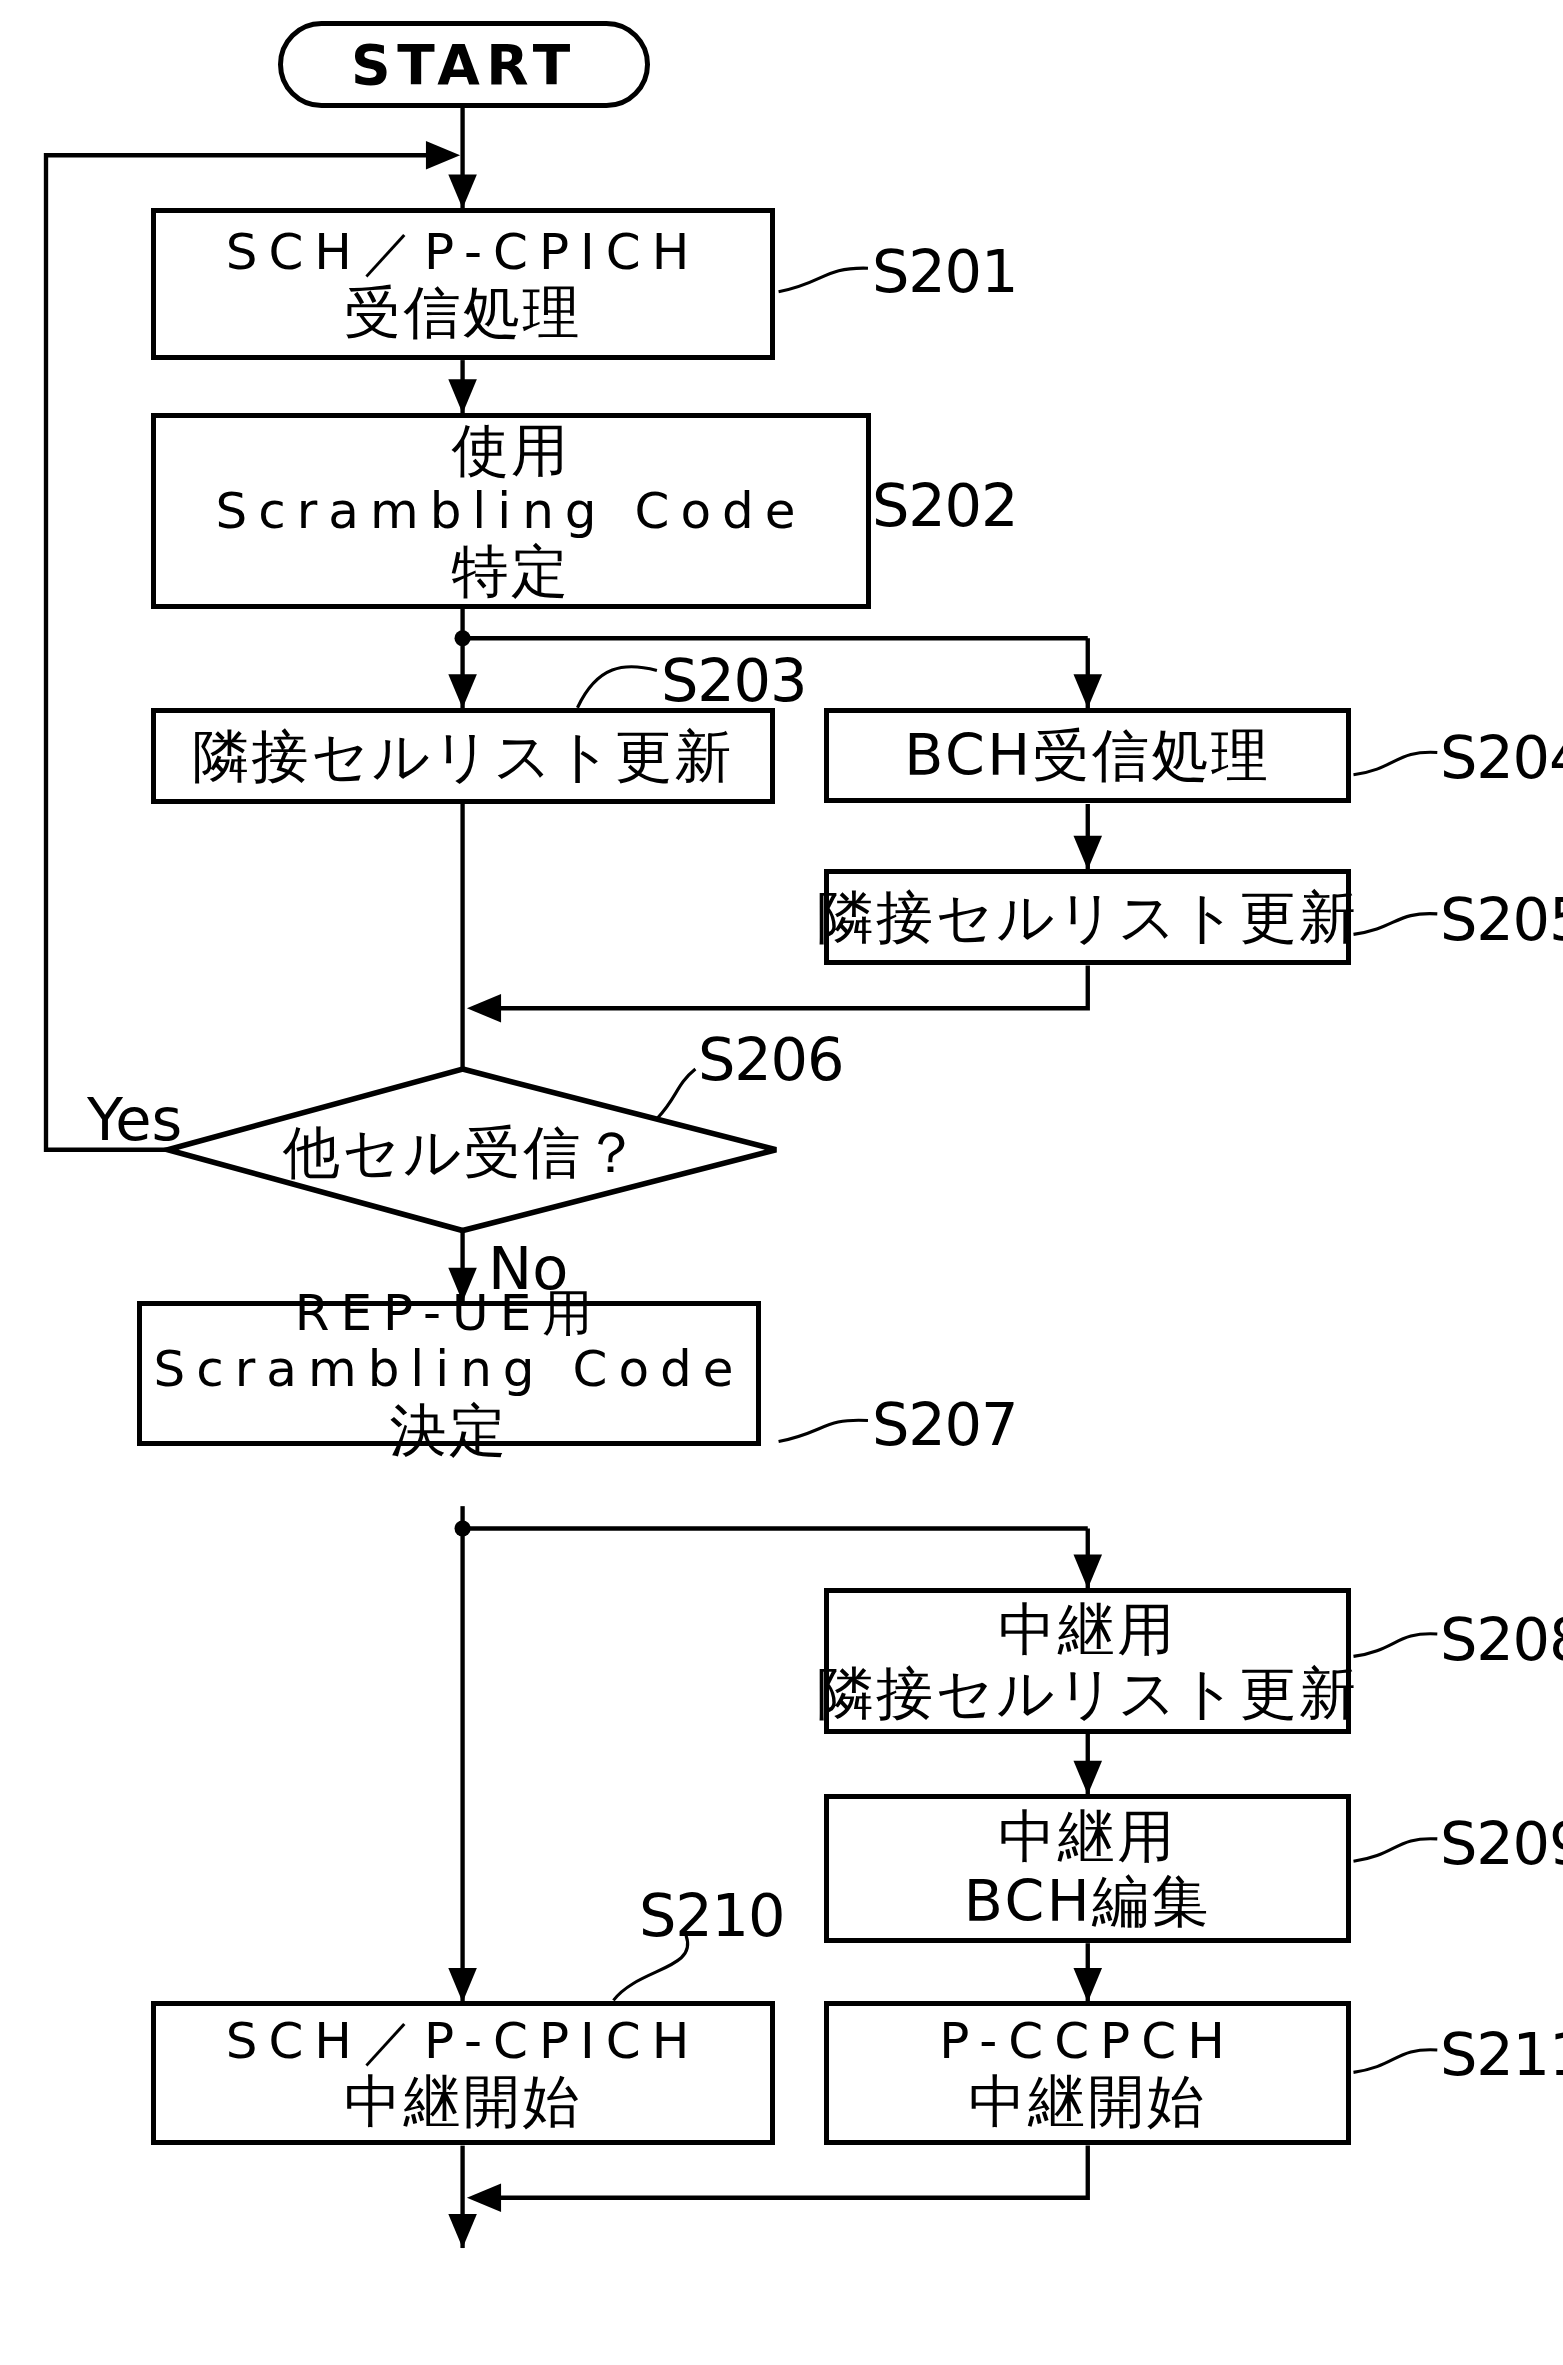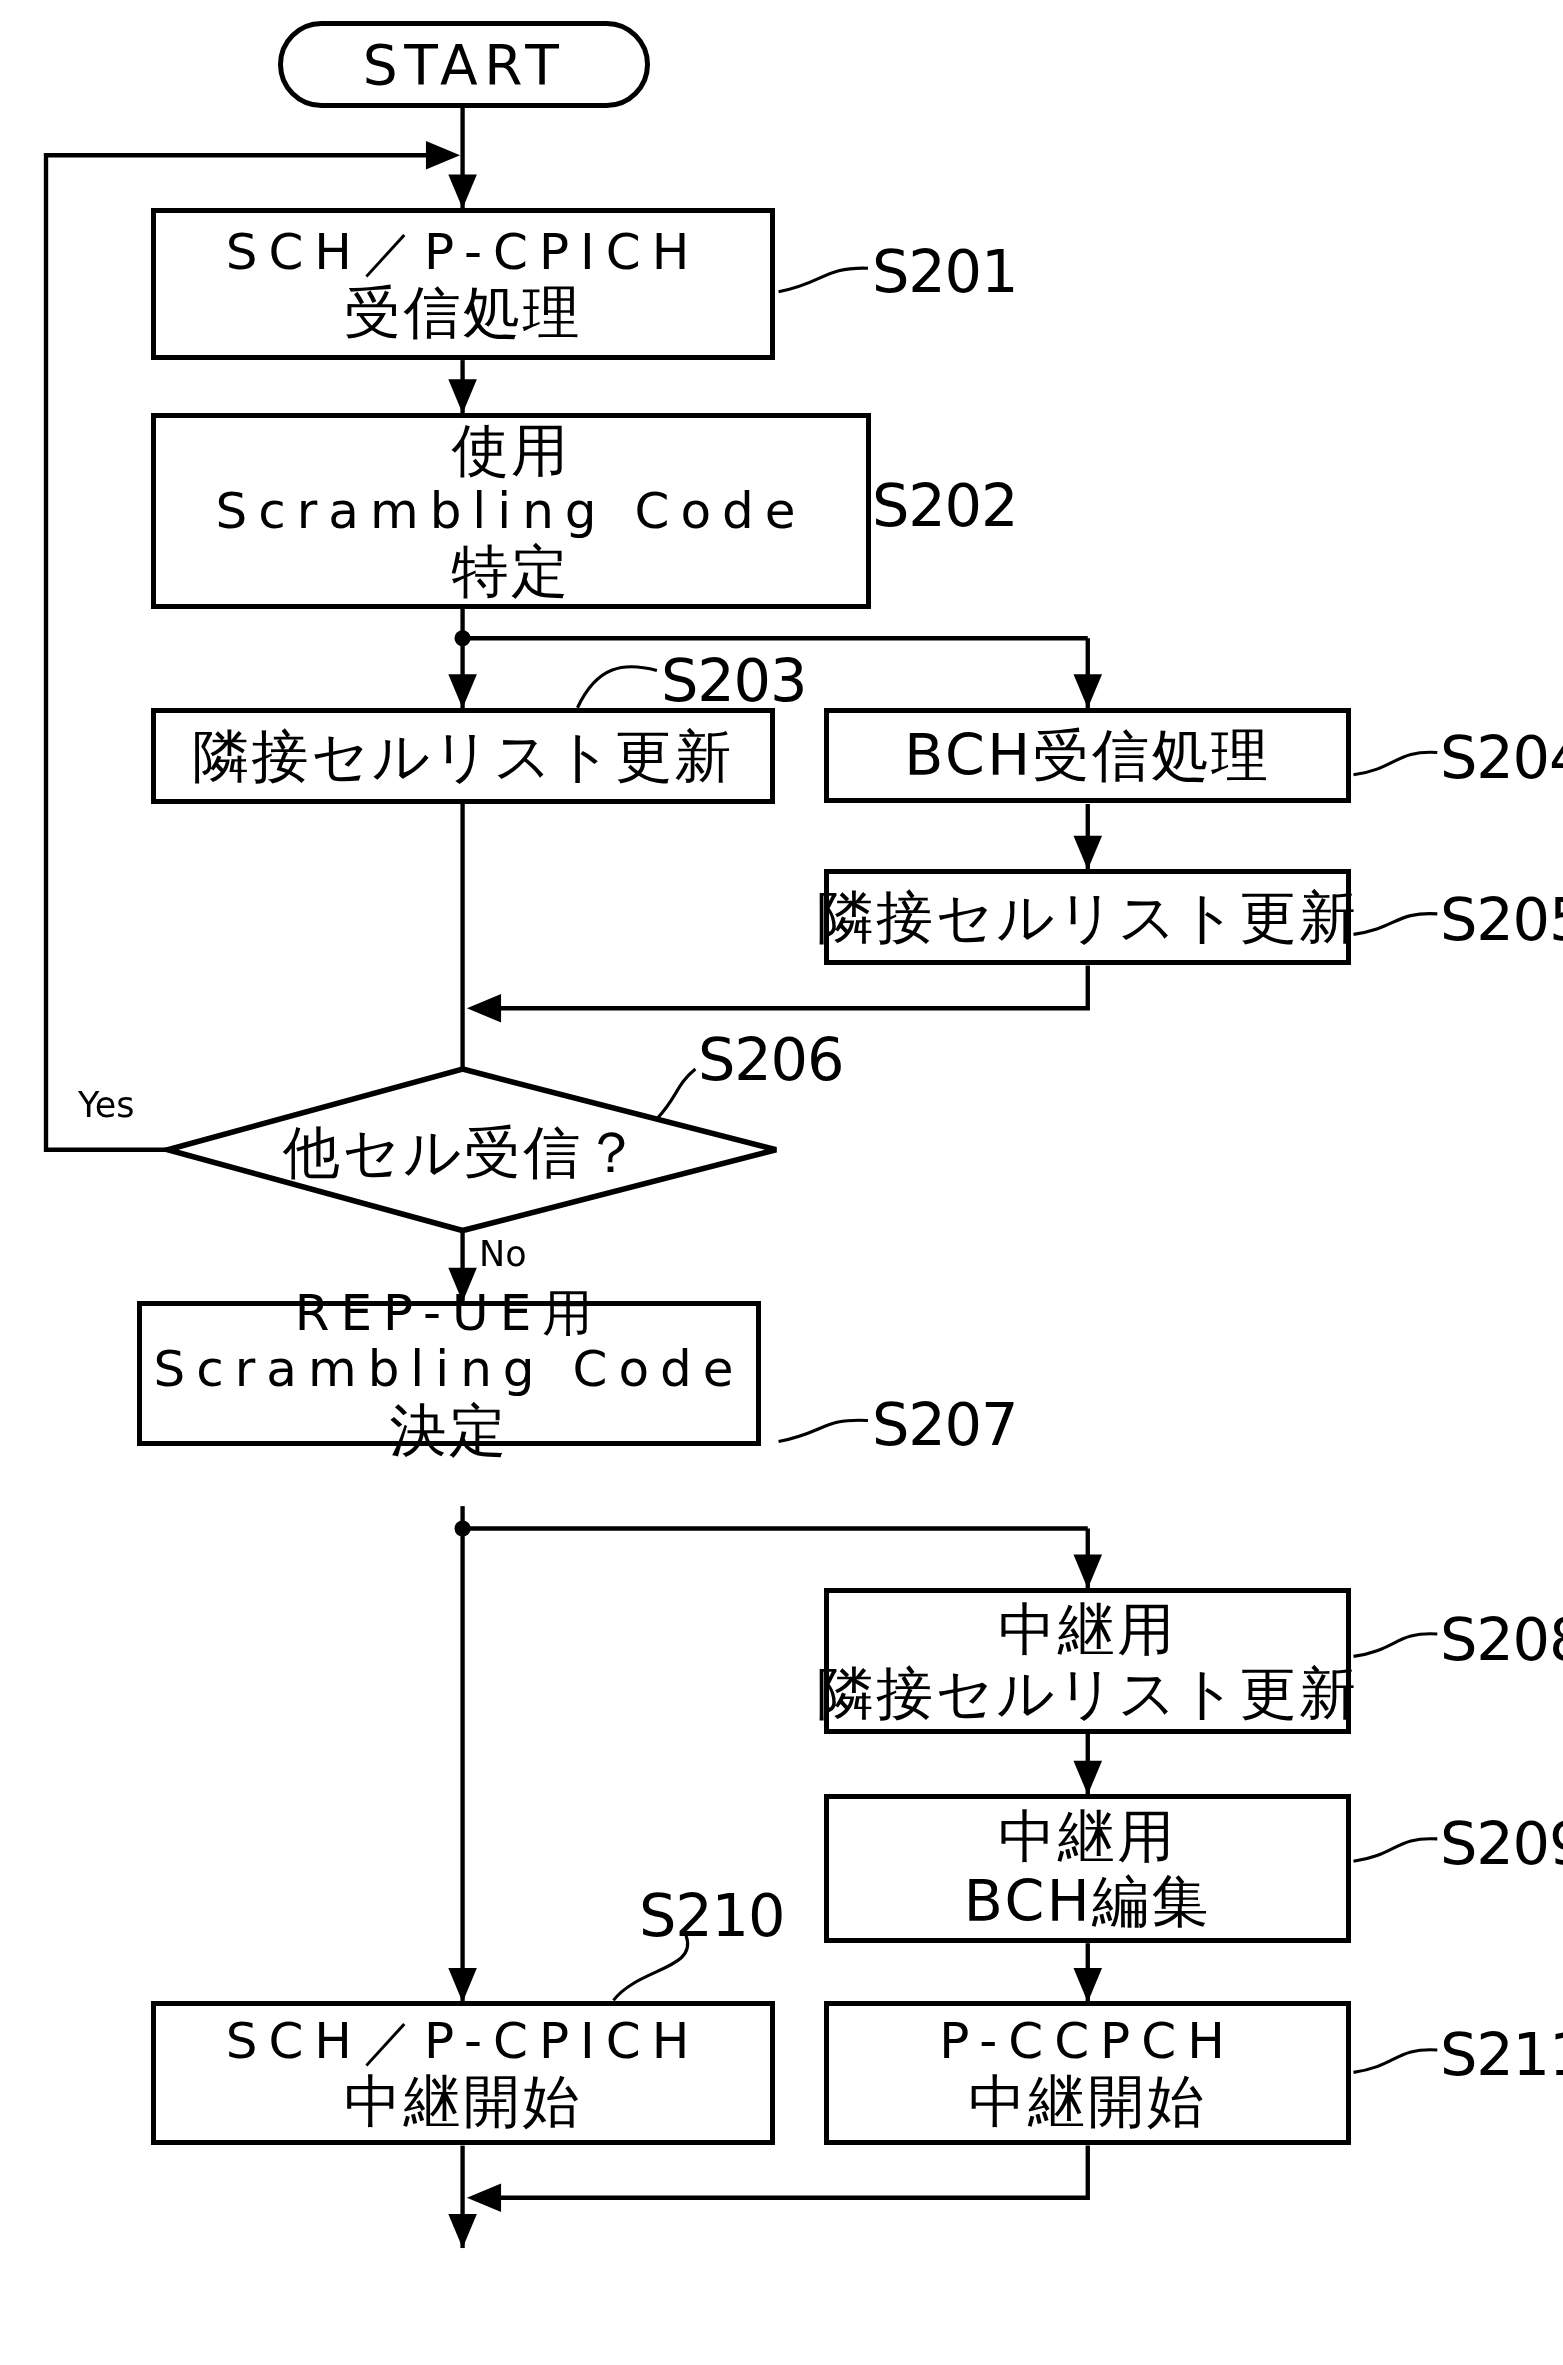--- a/index.html
+++ b/index.html
@@ -17,27 +17,27 @@
     border:5.6px solid #000;background:#fff;
     display:flex;flex-direction:column;justify-content:center;align-items:center;
     text-align:left;
   }
   .bl{font-size:57px;line-height:1.13;letter-spacing:2.5px;white-space:nowrap;}
   .sp{font-size:50px;letter-spacing:0.22em;}
   .term{
     position:absolute;box-sizing:border-box;
     border:5.6px solid #000;border-radius:48px;background:#fff;
     display:flex;justify-content:center;align-items:center;
-    font-size:55px;letter-spacing:0.12em;
+    font-size:55px;letter-spacing:0.12em;font-weight:bold;
   }
   .slabel{
     position:absolute;font-size:59px;letter-spacing:-1.2px;white-space:nowrap;
   }
   .branch{
-    position:absolute;font-size:35px;white-space:nowrap;
+    position:absolute;font-size:59px;white-space:nowrap;margin-left:9px;
   }
   .dtext{
     position:absolute;text-align:center;font-size:57px;letter-spacing:2.5px;white-space:nowrap;
   }
 </style>
 </head>
 <body>
 
 <div class="canvas">
 

